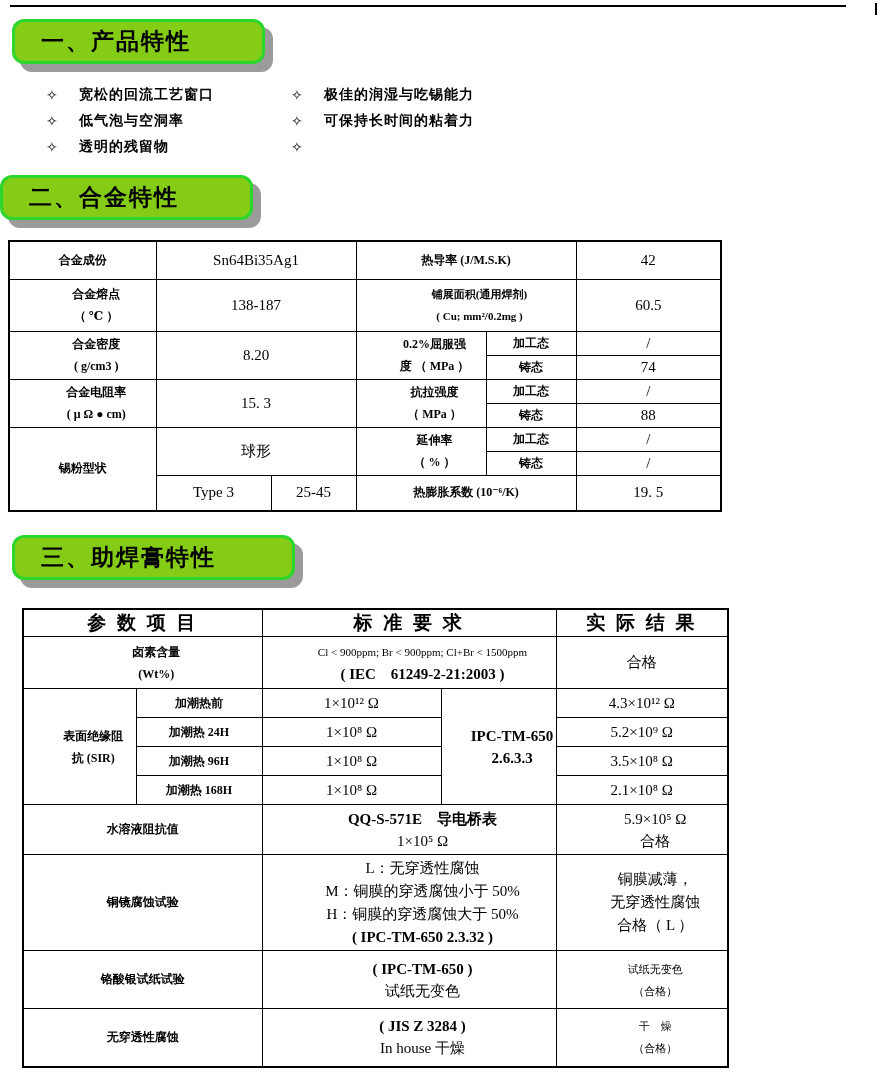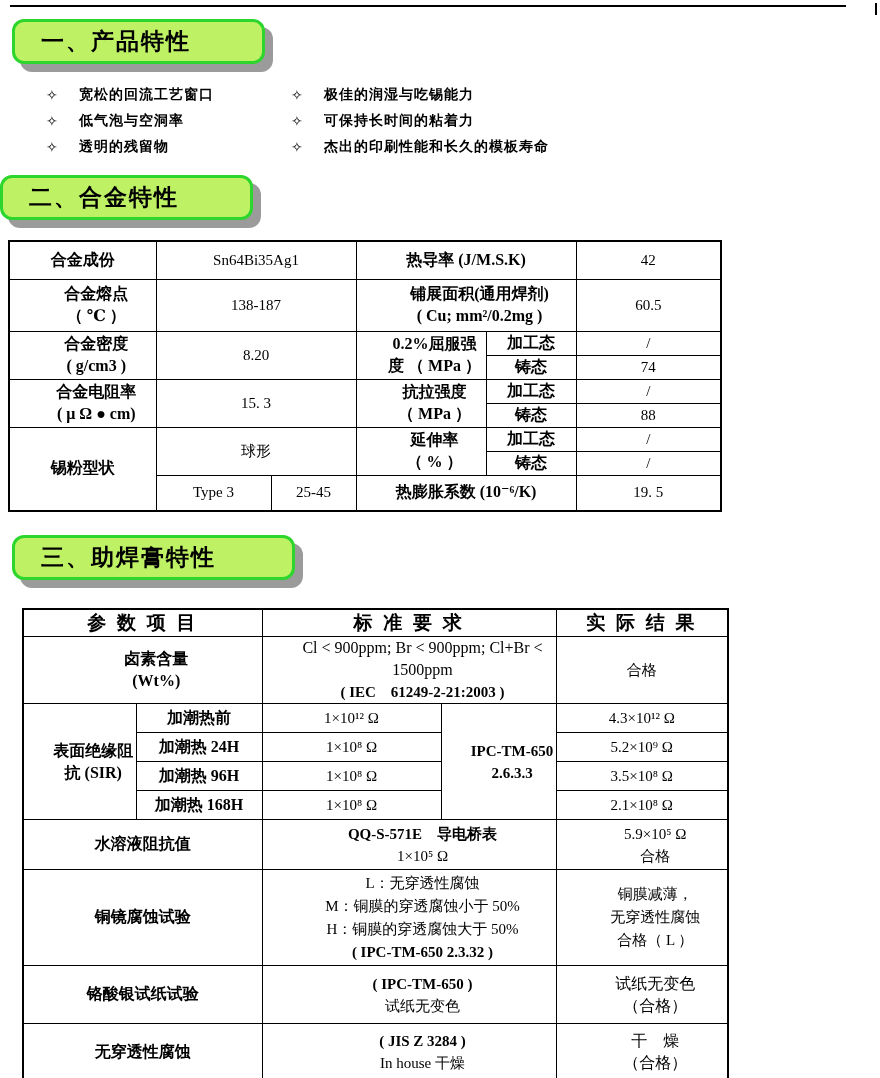--- a/index.html
+++ b/index.html
@@ -5,45 +5,45 @@
   html,body{margin:0;padding:0;}
   body{
     width:880px;height:1078px;position:relative;background:#ffffff;color:#000;
     font-family:"Liberation Serif","DejaVu Serif",serif;
     overflow:hidden;
   }
   .top-rule{position:absolute;left:10px;top:5px;width:836px;height:0;border-top:2px solid #000;}
   .edge-mark{position:absolute;left:875px;top:3px;width:2px;height:12px;background:#000;}
 
   .banner{
-    position:absolute;height:39px;background:#bef264;border:3px solid #2dd62d;border-radius:12px;
+    position:absolute;height:39px;background:#84cc16;border:3px solid #2dd62d;border-radius:12px;
     box-shadow:8px 8px 0 #9b9b9b;display:flex;align-items:center;padding-left:26px;
     font-family:"Liberation Sans","DejaVu Sans",sans-serif;font-weight:bold;font-size:23px;letter-spacing:2px;
   }
   .banner-1{left:12px;top:19px;width:221px;}
   .banner-2{left:0;top:175px;width:221px;}
   .banner-3{left:12px;top:535px;width:251px;text-align:center;}
 
   .features{position:absolute;top:82px;left:0;width:880px;font-family:"Liberation Sans","DejaVu Sans",sans-serif;}
   .feat-col{position:absolute;top:0;}
   .feat-col.left{left:46px;}
   .feat-col.right{left:291px;}
   .feat-row{display:flex;align-items:center;height:26px;font-weight:bold;font-size:14px;letter-spacing:1px;}
   .diamond{width:14px;margin-right:19px;font-size:14px;font-weight:normal;}
 
   table{border-collapse:collapse;table-layout:fixed;position:absolute;background:#fff;}
   td{border:1px solid #000;text-align:center;vertical-align:middle;padding:0;overflow:hidden;}
   .alloy-table{left:8px;top:240px;width:712px;border:2px solid #000;}
   .flux-table{left:22px;top:608px;width:705px;border:2px solid #000;}
-  .lbl{font-weight:bold;font-size:16px;}
+  .lbl{font-weight:bold;font-size:12px;}
   .val{font-size:15px;}
   .line{line-height:22px;padding-left:27px;}
   .hdr{font-weight:bold;font-size:19px;letter-spacing:3px;text-align:center;}
   .bold{font-weight:bold;}
-  .small{font-size:16px;}
+  .small{font-size:11px;}
   .lh24 .line{line-height:23px;}
 </style>
 </head>
 <body>
 
 <div class="top-rule"></div>
 <div class="edge-mark"></div>
 
 <div class="banner banner-1">
   <span>一、产品特性</span>
@@ -68,21 +68,20 @@
     <div class="feat-row">
       <span class="diamond">✧</span>
       <span>极佳的润湿与吃锡能力</span>
     </div>
     <div class="feat-row">
       <span class="diamond">✧</span>
       <span>可保持长时间的粘着力</span>
     </div>
     <div class="feat-row">
       <span class="diamond">✧</span>
-      <span>杰出的印刷性能和长久的模板寿命</span>
     </div>
   </div>
 </div>
 
 <div class="banner banner-2">
   <span>二、合金特性</span>
 </div>
 
 <table class="alloy-table">
   <colgroup>

